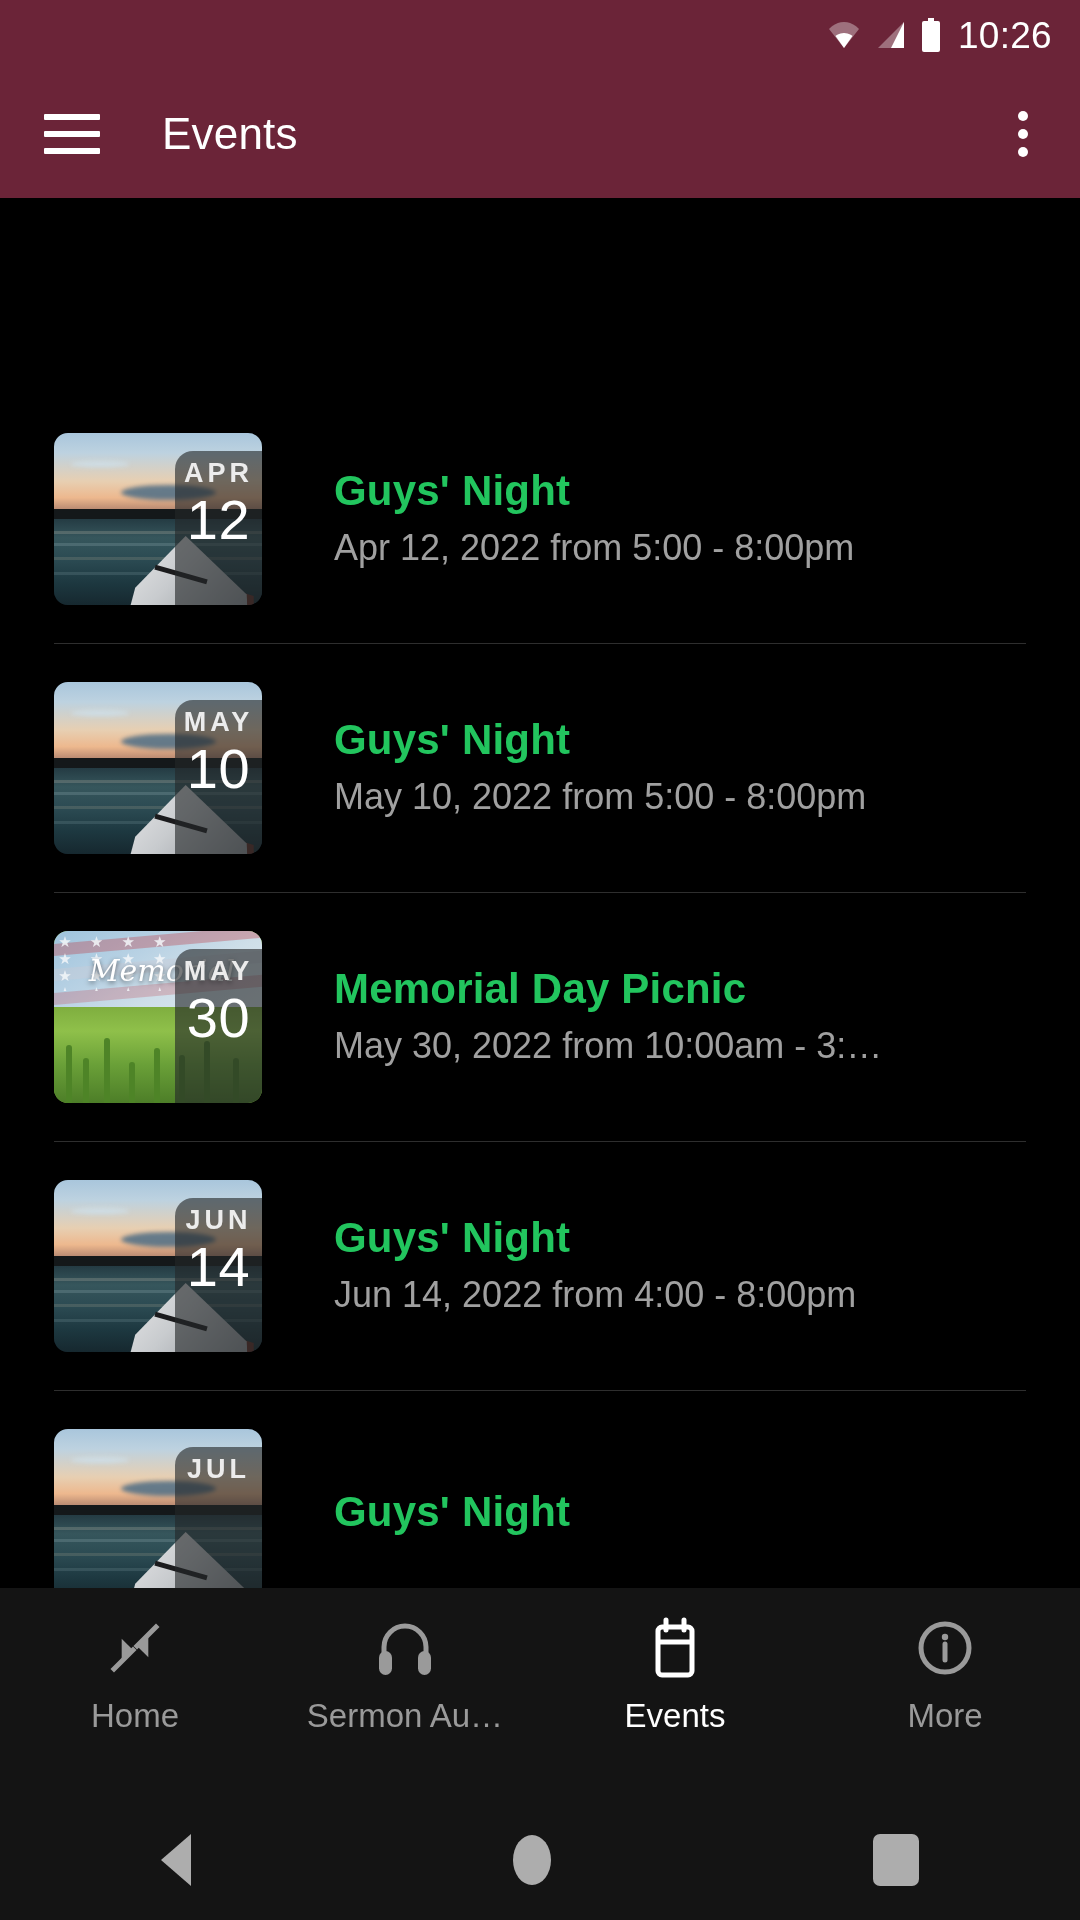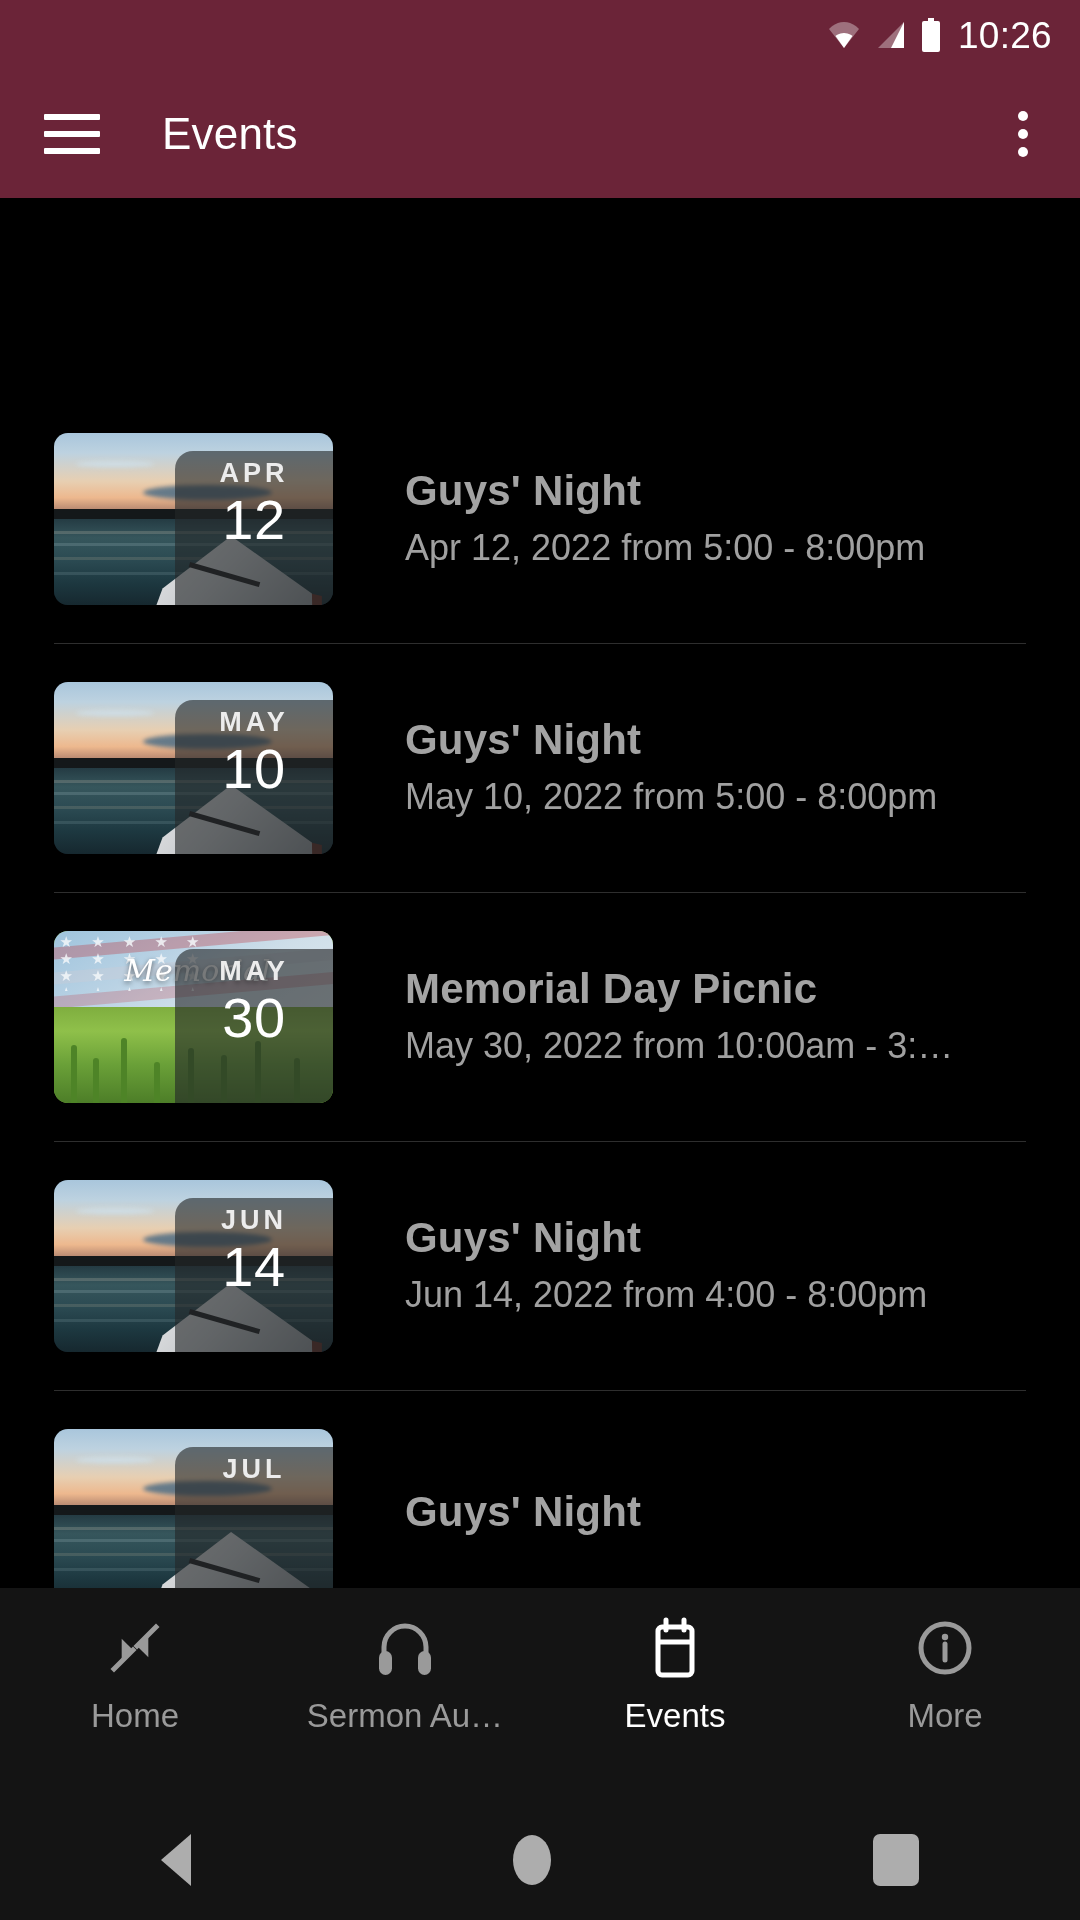--- a/index.html
+++ b/index.html
@@ -71,21 +71,21 @@
   .list { padding-top:235px; }
 
   .event-row {
     display:flex; align-items:center;
     padding:0 0 0 54px;
     height:172px;
     cursor:pointer;
   }
   .thumb {
     position:relative;
-    width:279px; height:172px;
+    width:208px; height:172px;
     border-radius:14px;
     overflow:hidden;
     flex:0 0 auto;
   }
   
   .art-lake { position:absolute; inset:0; background:#0d1820; }
   .art-lake .sky {
     position:absolute; left:0; right:0; top:0; height:48%;
     background:linear-gradient(to bottom,
       #a9c6dc 0%, #bdd2e0 24%, #e7cfb2 58%, #edb88e 78%, #b98a72 92%, #5c4a49 100%);
@@ -187,21 +187,21 @@
     line-height:60px; letter-spacing:0.5px;
   }
 
   .event-text {
     flex:1 1 auto;
     min-width:0;
     margin-left:72px;
     padding-right:28px;
   }
   .event-title {
-    color:#a3a3a3; font-size:42px; font-weight:700;
+    color:#22c55e; font-size:42px; font-weight:700;
     line-height:52px; letter-spacing:0.2px;
     white-space:nowrap; overflow:hidden; text-overflow:ellipsis;
   }
   .event-sub {
     color:#a0a0a0; font-size:36px; font-weight:400;
     line-height:50px; margin-top:6px;
     white-space:nowrap; overflow:hidden; text-overflow:ellipsis;
   }
   .divider {
     height:1px; background:#2e2e2e;

